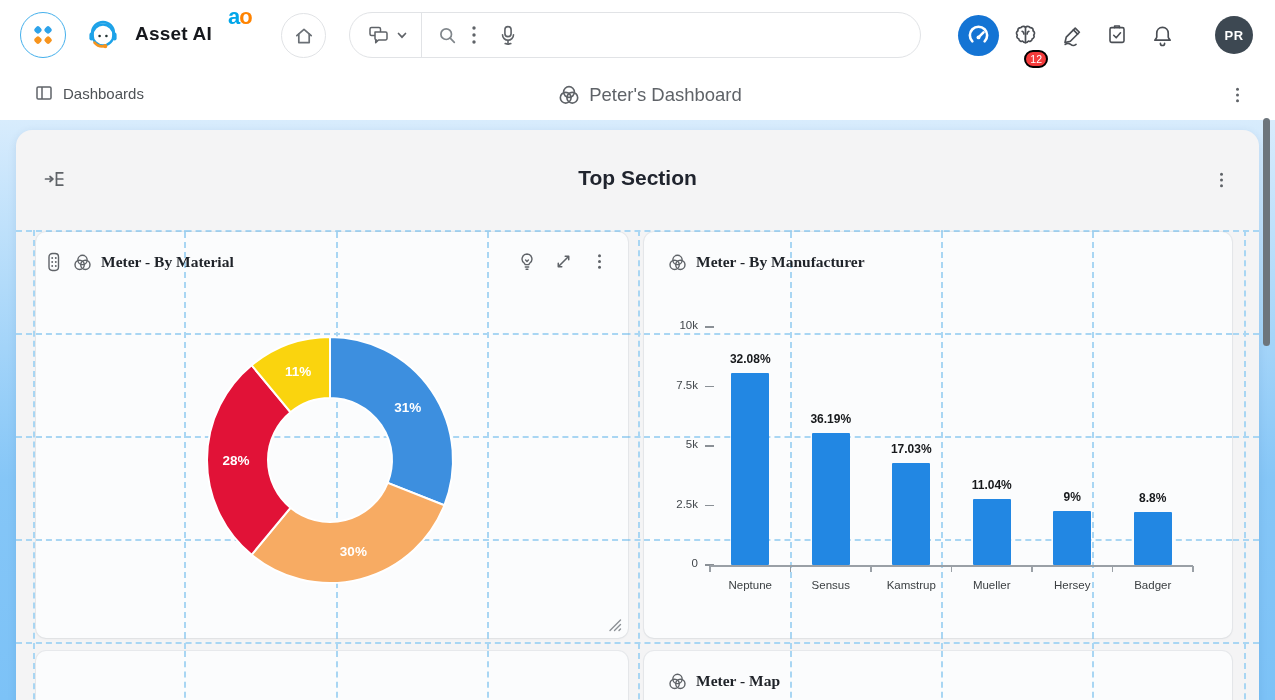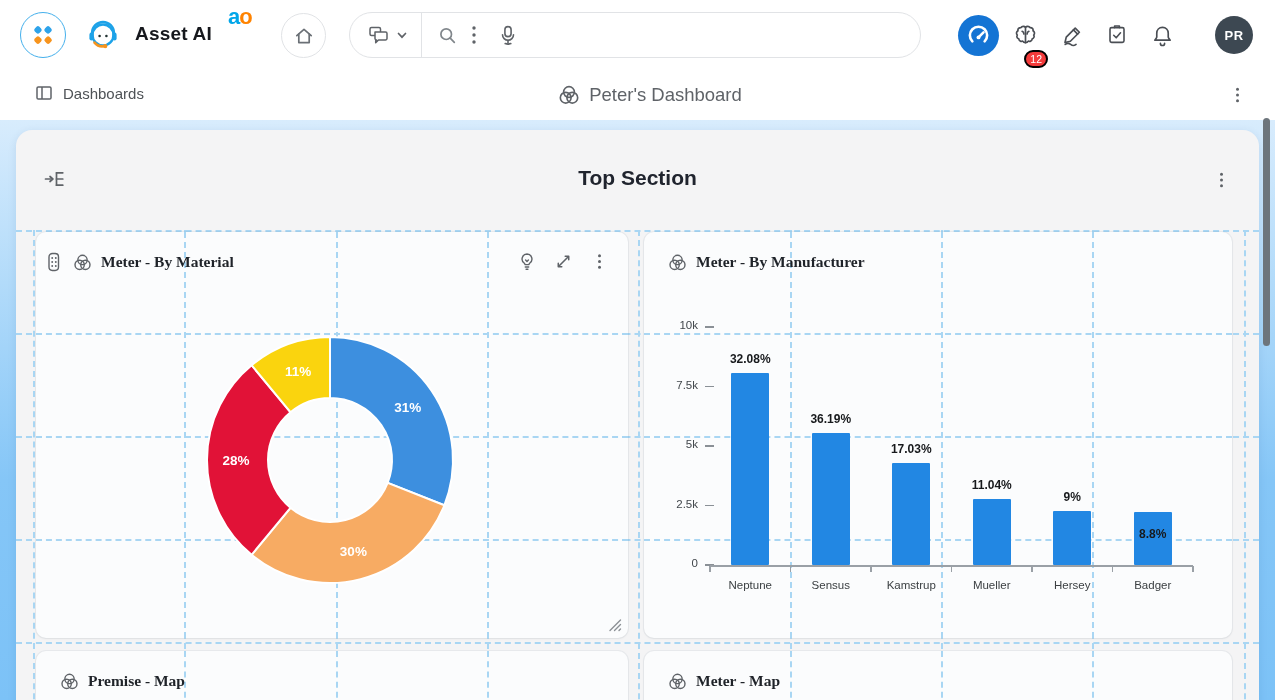--- a/index.html
+++ b/index.html
@@ -385,58 +385,50 @@
           <div class="bar" style="left: 248.25px; top: 231.374px; height: 101.626px; width: 38px; background: rgb(34, 135, 227);"></div>
           <div class="bar-value" style="left: 222.25px; top: 210.374px;">17.03%</div>
           <div class="xtick-label" style="left: 222.25px;">Kamstrup</div>
           <div class="bar" style="left: 328.75px; top: 267.074px; height: 65.926px; width: 38px; background: rgb(34, 135, 227);"></div>
           <div class="bar-value" style="left: 302.75px; top: 246.074px;">11.04%</div>
           <div class="xtick-label" style="left: 302.75px;">Mueller</div>
           <div class="bar" style="left: 409.25px; top: 279.212px; height: 53.788px; width: 38px; background: rgb(34, 135, 227);"></div>
           <div class="bar-value" style="left: 383.25px; top: 258.212px;">9%</div>
           <div class="xtick-label" style="left: 383.25px;">Hersey</div>
           <div class="bar" style="left: 489.75px; top: 280.402px; height: 52.598px; width: 38px; background: rgb(34, 135, 227);"></div>
-          <div class="bar-value" style="left: 463.75px; top: 259.402px; margin-top: 36px;">8.8%</div>
+          <div class="bar-value" style="left: 463.75px; top: 259.402px;">8.8%</div>
           <div class="xtick-label" style="left: 463.75px;">Badger</div>
         </div>
       <div class="card-head">
         <svg class="head-venn" width="19" height="19" viewBox="0 0 18 18" fill="none" stroke="#5f6368" stroke-width="1.35">
           <circle cx="9" cy="6.6" r="4.4"></circle>
             <circle cx="6.3" cy="11.2" r="4.4"></circle>
             <circle cx="11.7" cy="11.2" r="4.4"></circle>
         </svg>
         <h2 class="card-title">Meter - By Manufacturer</h2>
       </div>
     </article>
 
     <article class="card card-premise">
       <div class="card-guides">
           <div class="vguide" style="left: 148px;"></div>
           <div class="vguide" style="left: 300px;"></div>
           <div class="vguide" style="left: 451px;"></div>
         </div>
+    </article>
+
+    <article class="card card-metermap">
+      <div class="card-guides">
+          <div class="vguide" style="left: 146px;"></div>
+          <div class="vguide" style="left: 297px;"></div>
+          <div class="vguide" style="left: 448px;"></div>
+        </div>
       <div class="card-head">
         <svg class="head-venn" width="19" height="19" viewBox="0 0 18 18" fill="none" stroke="#5f6368" stroke-width="1.35">
           <circle cx="9" cy="6.6" r="4.4"></circle>
             <circle cx="6.3" cy="11.2" r="4.4"></circle>
             <circle cx="11.7" cy="11.2" r="4.4"></circle>
         </svg>
-        <h2 class="card-title">Premise - Map</h2>
-      </div>
-    </article>
-
-    <article class="card card-metermap">
-      <div class="card-guides">
-          <div class="vguide" style="left: 146px;"></div>
-          <div class="vguide" style="left: 297px;"></div>
-          <div class="vguide" style="left: 448px;"></div>
-        </div>
-      <div class="card-head">
-        <svg class="head-venn" width="19" height="19" viewBox="0 0 18 18" fill="none" stroke="#5f6368" stroke-width="1.35">
-          <circle cx="9" cy="6.6" r="4.4"></circle>
-            <circle cx="6.3" cy="11.2" r="4.4"></circle>
-            <circle cx="11.7" cy="11.2" r="4.4"></circle>
-        </svg>
         <h2 class="card-title">Meter - Map</h2>
       </div>
     </article>
   </section>
 </div>
 
 </body></html>

